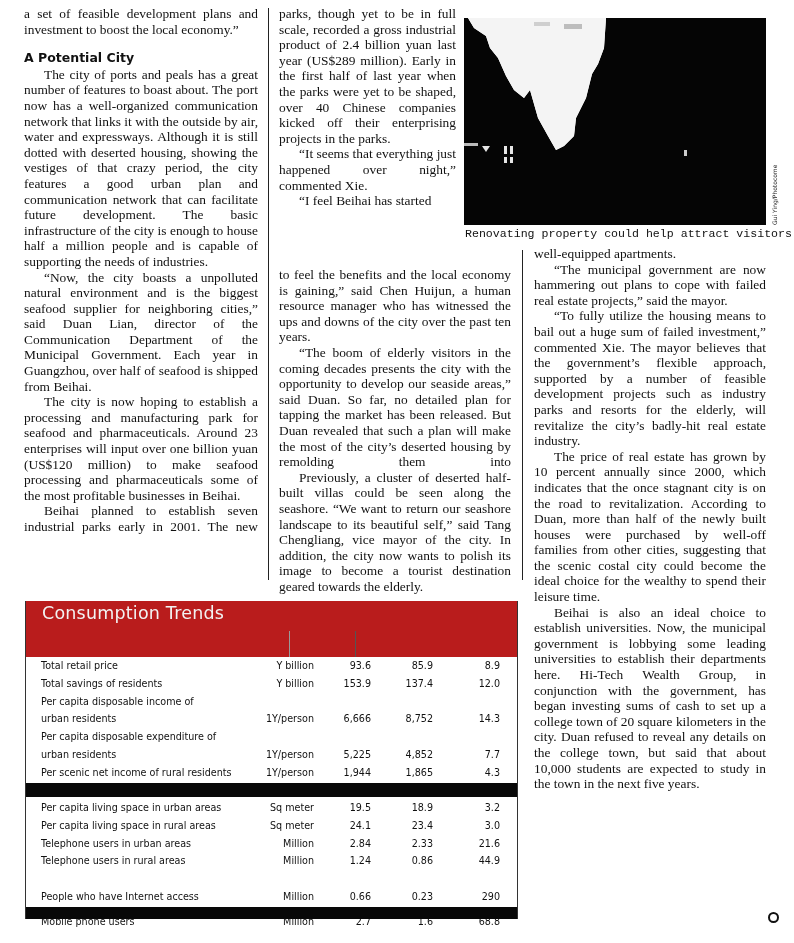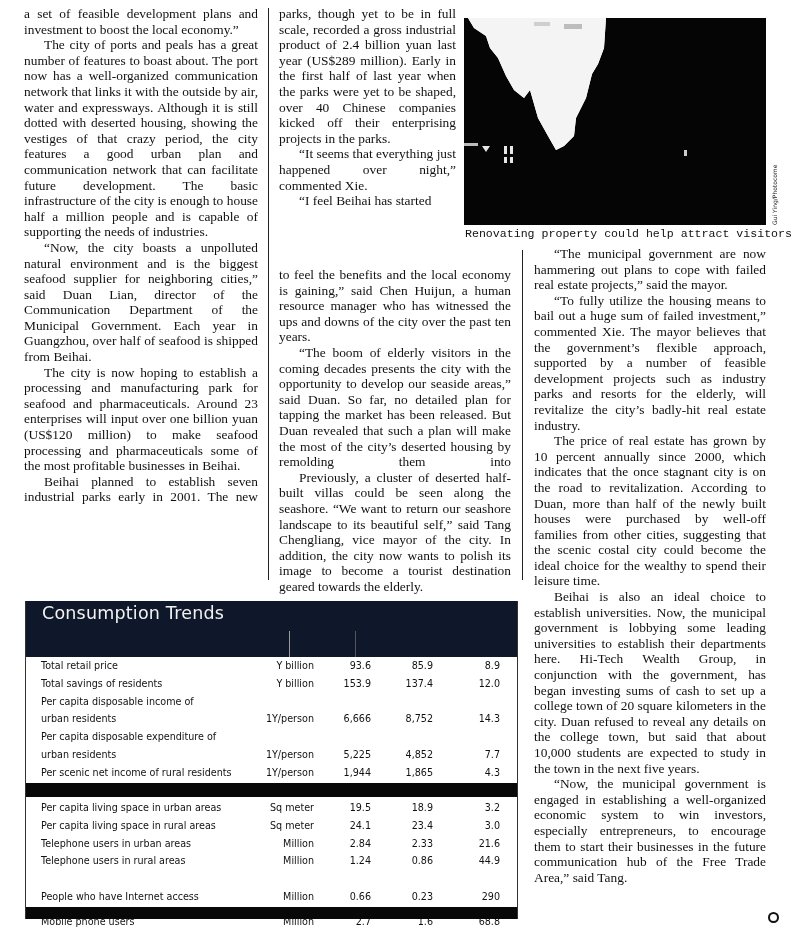--- a/index.html
+++ b/index.html
@@ -40,21 +40,21 @@
     font-family: "DejaVu Sans", sans-serif; font-size: 6px; color: #222;
     transform: rotate(-90deg); transform-origin: left top; white-space: nowrap;
   }
   
   #table-box {
     position: absolute; left: 25px; top: 601px; width: 491px; height: 318px;
     border-left: 1px solid #333; border-right: 1px solid #333; background: #fff;
     font-family: "DejaVu Sans", sans-serif;
   }
   #table-header {
-    position: absolute; left: 0; top: 0; width: 491px; height: 56px; background: #0f172a;
+    position: absolute; left: 0; top: 0; width: 491px; height: 56px; background: #b91c1c;
   }
   #table-title {
     position: absolute; left: 16px; top: 2px; color: #f2f2f2;
     font-family: "DejaVu Sans", sans-serif; font-size: 17.5px; letter-spacing: 0.2px;
   }
   .hdr-mark { position: absolute; width: 1px; background: #999; }
   .band {
     position: absolute; left: 0; width: 491px; height: 14px; background: #080808;
   }
   .trow {
@@ -70,20 +70,21 @@
   #end-mark {
     position: absolute; left: 768px; top: 912px; width: 7px; height: 7px;
     border: 2.6px solid #111; border-radius: 50%;
   }
 </style>
 </head>
 <body>
 
 <div id="col1" class="col">
   <p class="noindent">a set of feasible development plans and investment to boost the local economy.”</p>
+  <div class="subhead">A Potential City</div>
   <p>The city of ports and peals has a great number of features to boast about. The port now has a well-organized communication network that links it with the outside by air, water and expressways. Although it is still dotted with deserted housing, showing the vestiges of that crazy period, the city features a good urban plan and communication network that can facilitate future development. The basic infrastructure of the city is enough to house half a million people and is capable of supporting the needs of industries.</p>
   <p>“Now, the city boasts a unpolluted natural environment and is the biggest seafood supplier for neighboring cities,” said Duan Lian, director of the Communication Department of the Municipal Government. Each year in Guangzhou, over half of seafood is shipped from Beihai.</p>
   <p>The city is now hoping to establish a processing and manufacturing park for seafood and pharmaceuticals. Around 23 enterprises will input over one billion yuan (US$120 million) to make seafood processing and pharmaceuticals some of the most profitable businesses in Beihai.</p>
   <p style="text-align-last: justify;">Beihai planned to establish seven industrial parks early in 2001. The new</p>
 </div>
 
 <div class="rule-v" style="left:268px; top:8px; height:572px;"></div>
 <div class="rule-v" style="left:522px; top:250px; height:330px;"></div>
 
 <div id="col2" class="col">
@@ -111,25 +112,25 @@
     <rect x="46" y="139" width="3" height="6" fill="#e6e6e6"></rect>
     <polygon points="18,128 26,128 22,134" fill="#e6e6e6"></polygon>
     <rect x="0" y="125" width="14" height="3" fill="#bbbbbb"></rect>
     <rect x="220" y="132" width="3" height="6" fill="#cccccc"></rect>
   </svg>
 </div>
 <div id="caption">Renovating property could help attract visitors</div>
 <div id="credit">Gui Ying/Photocome</div>
 
 <div id="col3" class="col">
+  <p class="noindent">well-equipped apartments.</p>
   <p>“The municipal government are now hammering out plans to cope with failed real estate projects,” said the mayor.</p>
   <p>“To fully utilize the housing means to bail out a huge sum of failed investment,” commented Xie. The mayor believes that the government’s flexible approach, supported by a number of feasible development projects such as industry parks and resorts for the elderly, will revitalize the city’s badly-hit real estate industry.</p>
   <p>The price of real estate has grown by 10 percent annually since 2000, which indicates that the once stagnant city is on the road to revitalization. According to Duan, more than half of the newly built houses were purchased by well-off families from other cities, suggesting that the scenic costal city could become the ideal choice for the wealthy to spend their leisure time.</p>
   <p>Beihai is also an ideal choice to establish universities. Now, the municipal government is lobbying some leading universities to establish their departments here. Hi-Tech Wealth Group, in conjunction with the government, has began investing sums of cash to set up a college town of 20 square kilometers in the city. Duan refused to reveal any details on the college town, but said that about 10,000 students are expected to study in the town in the next five years.</p>
-  <p>“Now, the municipal government is engaged in establishing a well-organized economic system to win investors, especially entrepreneurs, to encourage them to start their businesses in the future communication hub of the Free Trade Area,” said Tang.</p>
 </div>
 
 <div id="table-box">
   <div id="table-header">
     <div id="table-title">Consumption Trends</div>
     <div class="hdr-mark" style="left:263px; top:30px; height:26px;"></div>
     <div class="hdr-mark" style="left:329px; top:30px; height:26px; background:#555;"></div>
   </div>
   <div id="group1">
       <div class="trow" style="top: 57px;">

